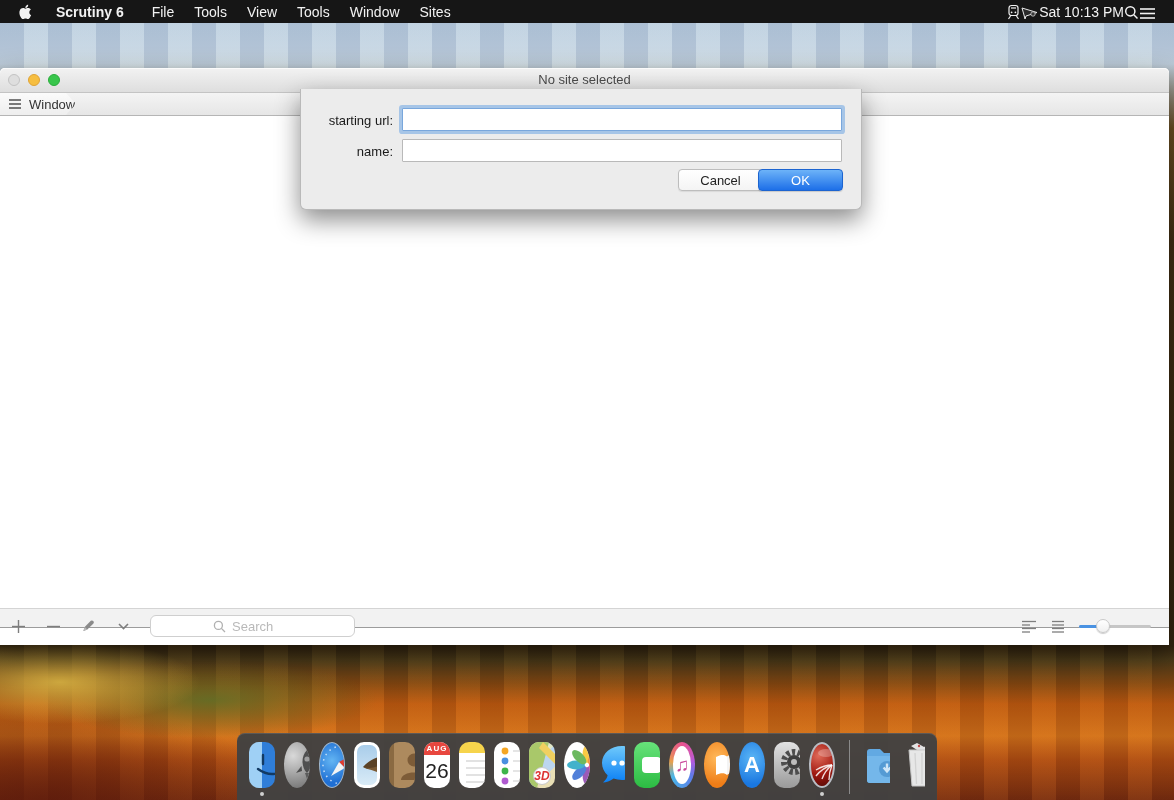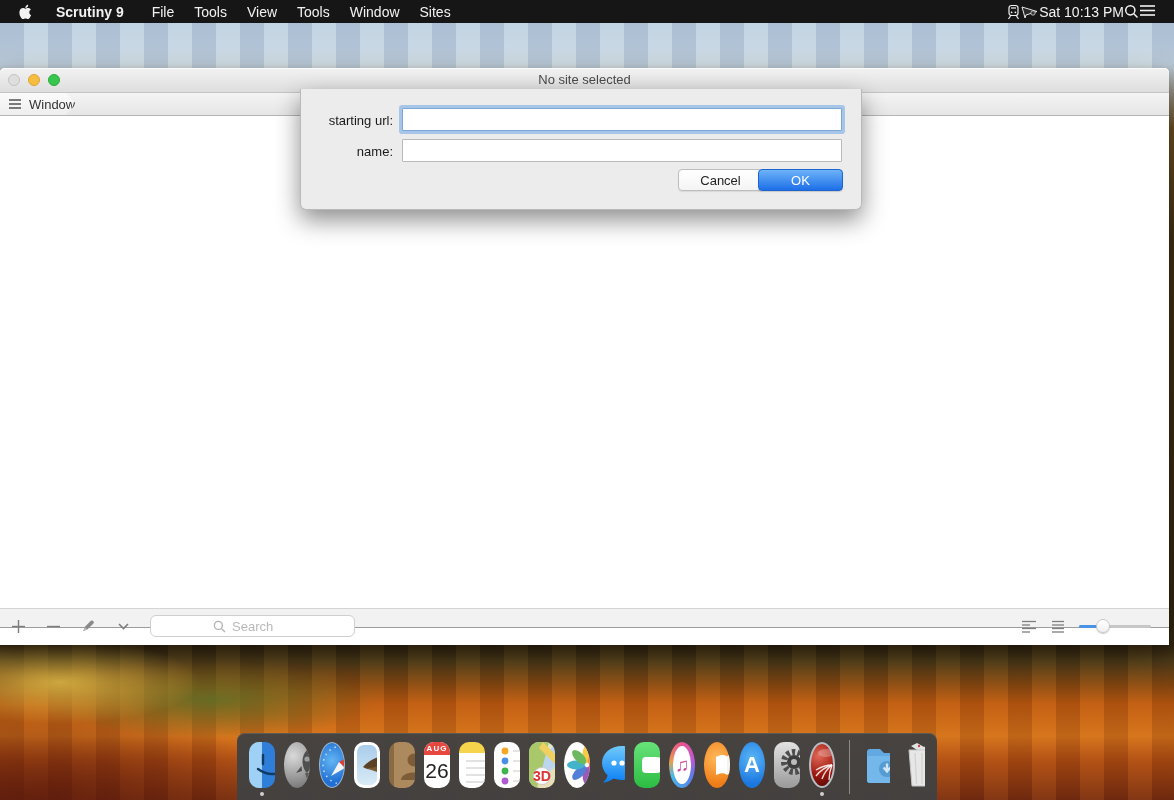--- a/index.html
+++ b/index.html
@@ -21,21 +21,21 @@
         #8a4a12 85.5%, #c05a10 88%, #d4711a 92%,
         #b04c12 95%, #7a2d10 100%);}
 
   
   #menubar{left:0;top:0;width:1174px;height:23px;background:#161616;
     display:flex;align-items:center;color:#f2f2f2;font-size:14px;}
   #menubar .apple{margin:0 14px 0 18px;display:flex;}
   #menubar .appname{font-weight:bold;margin-right:8px;padding:0 10px;}
   #menubar .mitem{padding:0 10px;}
   #menubar .mspacer{flex:1;}
-  #menubar .mstatus{display:flex;align-items:flex-start;margin-right:18px;}
+  #menubar .mstatus{display:flex;align-items:flex-end;margin-right:18px;}
   #menubar .clock{font-size:14px;}
 
   
   #window{left:0;top:68px;width:1169px;height:577px;border-radius:5px 5px 0 0;
     box-shadow:0 12px 30px rgba(0,0,0,.45);background:#fff;}
   #titlebar{left:0;top:0;width:100%;height:24px;border-radius:5px 5px 0 0;
     background:linear-gradient(180deg,#f2f2f2,#dedede);
     border-bottom:1px solid #c4c4c4;box-shadow:inset 0 1px 0 #fbfbfb;}
   #titlebar .title{width:100%;text-align:center;line-height:24px;font-size:13px;color:#4a4a4a;}
   .tlights{left:8px;top:6px;display:flex;gap:8px;}
@@ -100,21 +100,21 @@
   .ic-safari{background:radial-gradient(circle at 50% 40%,#63b5f3,#1f6fd4 75%);border:1px solid #9fb6cc;box-sizing:border-box;}
   .ic-mail{background:linear-gradient(180deg,#a9cdea,#d9ebf7);border:3px solid #fff;box-sizing:border-box;}
   .ic-contacts{background:linear-gradient(90deg,#8a6a42 0 5px,#ad8a5e 5px 100%);}
   .ic-cal{background:#fff;}
   .ic-cal .mon{display:block;background:#e8473f;color:#fff;font-size:8px;font-weight:bold;text-align:center;height:13px;line-height:13px;letter-spacing:1px;}
   .ic-cal .day{display:block;color:#222;font-size:21px;text-align:center;line-height:31px;}
   .ic-notes{background:linear-gradient(180deg,#f6d44c 0 11px,#ffffff 11px);}
   .ic-reminders{background:#fff;}
   .ic-maps{background:linear-gradient(135deg,#dfe7c9 0 40%,#bcd6ee 40% 70%,#e9dfb5 70%);}
   .mapbadge{position:absolute;right:4px;bottom:3px;width:18px;height:18px;border-radius:50%;background:#fff;
-    border:1px solid #c9c9c9;box-sizing:border-box;font-size:14px;font-weight:bold;color:#d33;display:flex;align-items:center;justify-content:center;}
+    border:1px solid #c9c9c9;box-sizing:border-box;font-size:12px;font-weight:bold;color:#d33;display:flex;align-items:center;justify-content:center;font-style:italic;}
   .ic-photos{background:#fff;}
   .ic-facetime{background:linear-gradient(180deg,#67e27a,#2cbc43);}
   .ic-itunes{background:conic-gradient(#e8538f,#b45ae0,#5a7de8,#4ab6e8,#e8a04a,#e8538f);}
   .ic-itunes .inner{position:absolute;left:4px;top:4px;right:4px;bottom:4px;border-radius:50%;background:#fff;
     display:flex;align-items:center;justify-content:center;font-size:19px;color:#c9499c;}
   .ic-ibooks{background:radial-gradient(circle at 50% 35%,#ffb95a,#ef7d17 80%);}
   .ic-appstore{background:radial-gradient(circle at 50% 35%,#5ab5f5,#1a77e0 80%);
     display:flex;align-items:center;justify-content:center;color:#fff;font-size:22px;font-weight:bold;}
   .ic-sysprefs{background:linear-gradient(180deg,#e2e2e2,#9a9a9a);}
   .ic-scrutiny{background:radial-gradient(circle at 35% 28%,#e06a58,#a01810 55%,#5c0a06 95%);
@@ -127,21 +127,21 @@
 <body>
 
 <div id="wallpaper" class="abs"></div>
 
 <div id="menubar" class="abs">
   <span class="apple mbicon">
     <svg width="14" height="16" viewBox="0 0 14 15" fill="#f2f2f2">
         <path d="M11.3 7.9c0-1.8 1.5-2.7 1.6-2.8-.9-1.3-2.2-1.4-2.7-1.5-1.1-.1-2.2.7-2.8.7-.6 0-1.5-.7-2.4-.7-1.2 0-2.4.7-3 1.8C.7 7.6 1.6 10.9 2.8 12.7c.6.9 1.3 1.9 2.3 1.8.9 0 1.3-.6 2.4-.6s1.4.6 2.4.6 1.6-.9 2.2-1.8c.7-1 1-2 1-2.1-.1 0-1.8-.8-1.8-2.7zM9.5 2.4c.5-.6.8-1.4.7-2.2-.7 0-1.6.5-2.1 1.1-.4.5-.8 1.3-.7 2.1.8.1 1.6-.4 2.1-1z"></path>
       </svg>
   </span>
-  <span class="appname">Scrutiny 9</span>
+  <span class="appname">Scrutiny 6</span>
   <span class="mitem">File</span>
   <span class="mitem">Tools</span>
   <span class="mitem">View</span>
   <span class="mitem">Tools</span>
   <span class="mitem">Window</span>
   <span class="mitem">Sites</span>
   <span class="mspacer"></span>
   <span class="mstatus">
     <span class="mbicon">
       <svg width="15" height="16" viewBox="0 0 15 16" fill="none" stroke="#f2f2f2" stroke-width="1.2">

